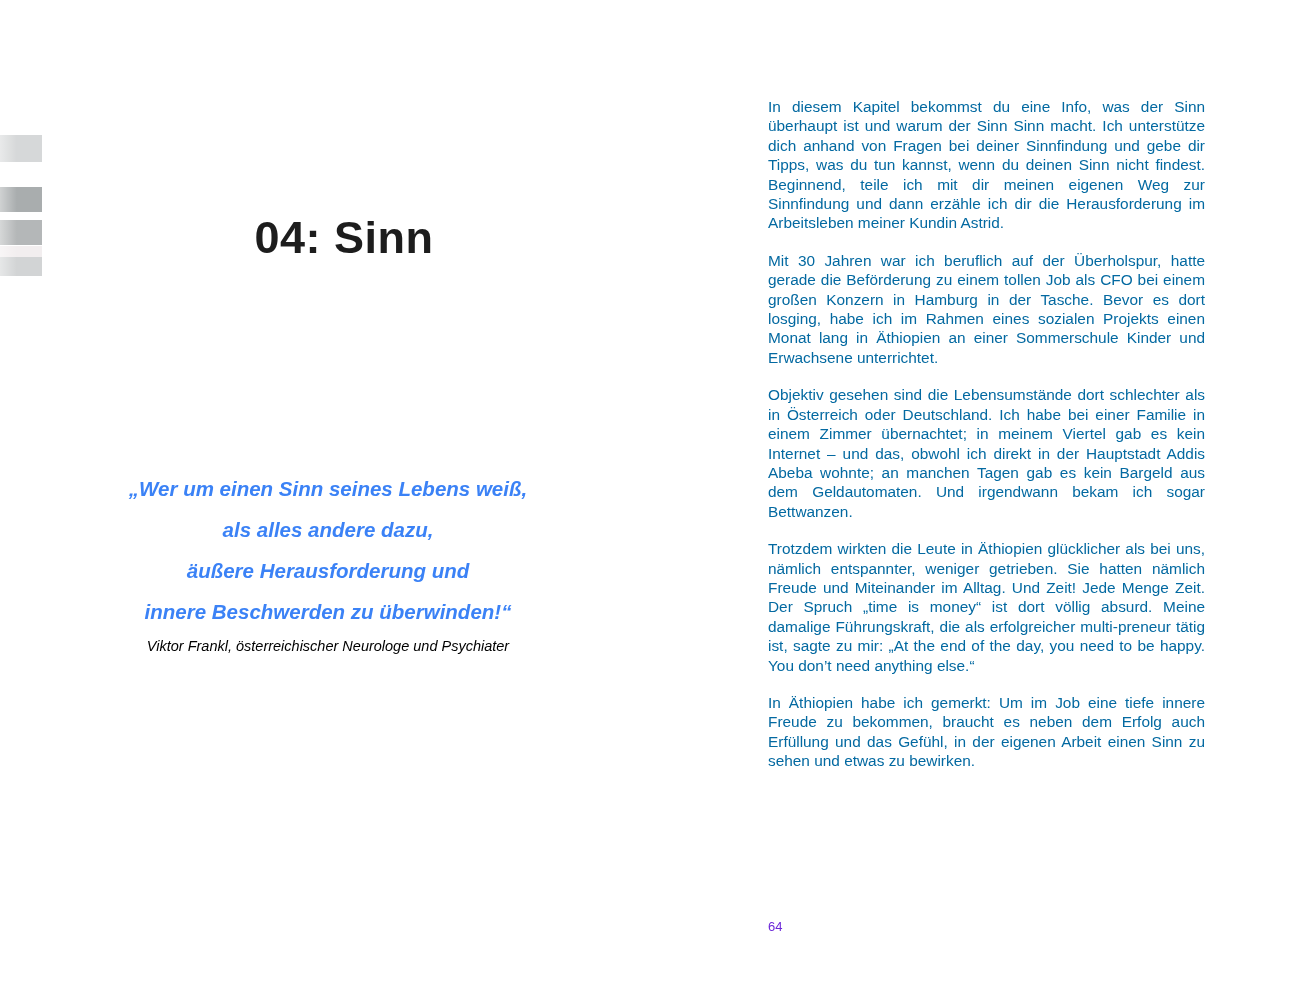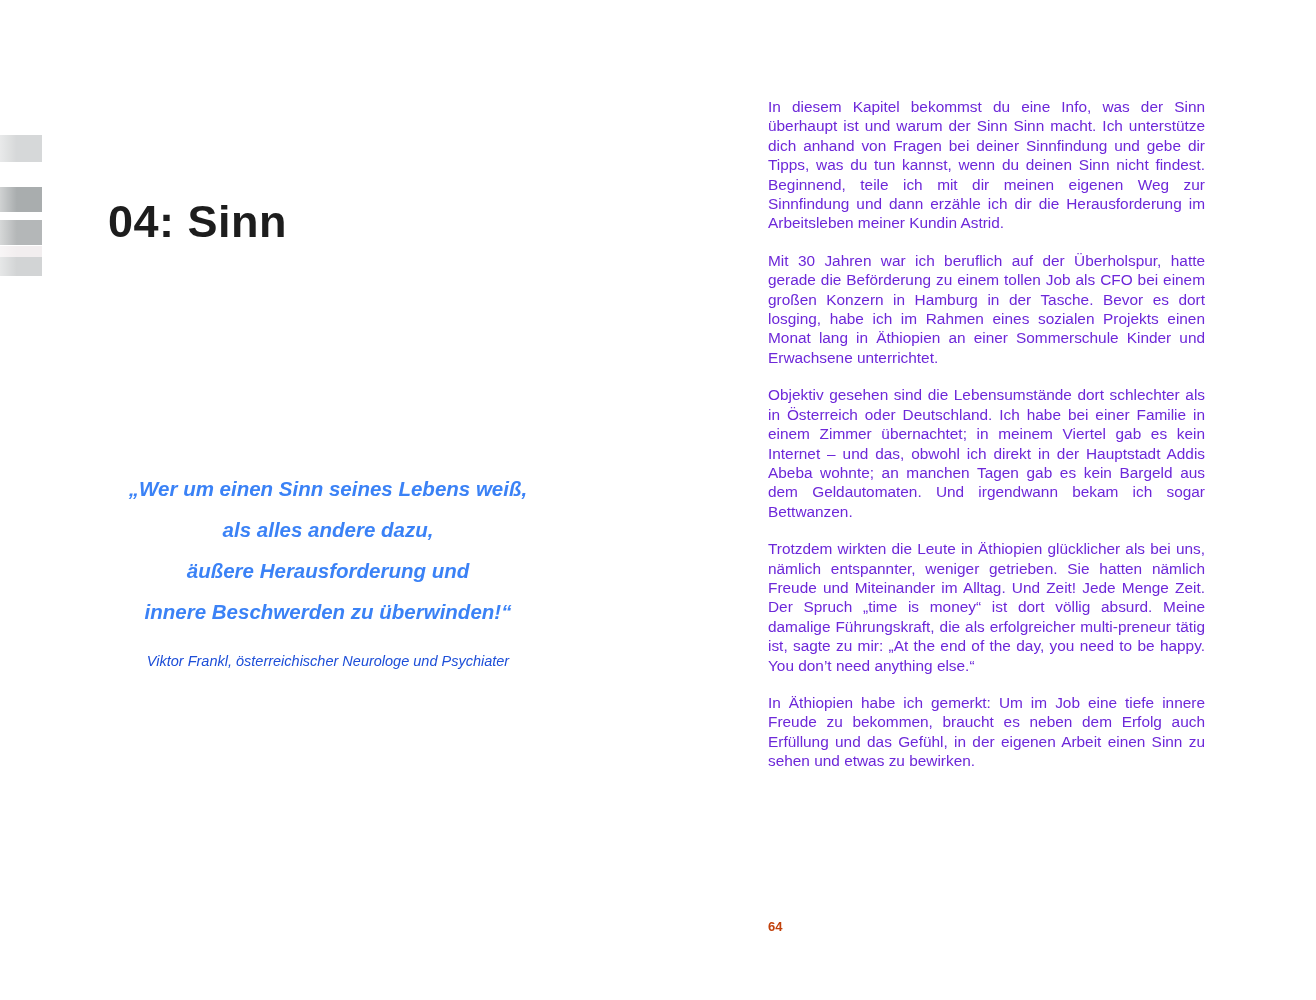--- a/index.html
+++ b/index.html
@@ -42,21 +42,22 @@
     left: 108px;
     top: 0;
     width: 440px;
     height: 1000px;
   }
   .chapter-title {
     position: absolute;
     top: 198px;
     left: 0;
     width: 100%;
-    margin: 0;
+    margin: 16px;
+    text-align: center;
     font-size: 45px;
     line-height: 48px;
     font-weight: 700;
     color: #1d1d1d;
     letter-spacing: 0.5px;
   }
   .quote-block {
     position: absolute;
     top: 468px;
     left: 0;
@@ -64,49 +65,49 @@
     text-align: center;
   }
   .quote-line {
     font-style: italic;
     font-weight: 700;
     font-size: 20.5px;
     line-height: 41px;
     color: #3b82f6;
   }
   .quote-attribution {
-    margin-top: 21px;
+    margin-top: 6px;
     font-style: italic;
     font-weight: 400;
     font-size: 14.5px;
-    color: #1d4ed8;
+    color: #000000;
   }
 
   
   .right-page {
     position: absolute;
     left: 768px;
     top: 97px;
     width: 437px;
   }
   .right-page p {
     margin: 0 0 18px 0;
     font-size: 15.4px;
     line-height: 19.4px;
-    color: #6d28d9;
+    color: #0369a1;
     text-align: justify;
     text-justify: inter-word;
   }
   .page-number {
     position: absolute;
     left: 768px;
     top: 919px;
     font-size: 13px;
-    font-weight: 700;
-    color: #c2410c;
+    font-weight: 400;
+    color: #6d28d9;
   }
 </style>
 </head>
 <body>
 
 <div class="spread">
 
   <div class="edge-tabs">
     <div class="edge-tab" style="background-color: rgb(214, 216, 217);"></div>
     <div class="edge-tab" style="background-color: rgb(169, 173, 174);"></div>

